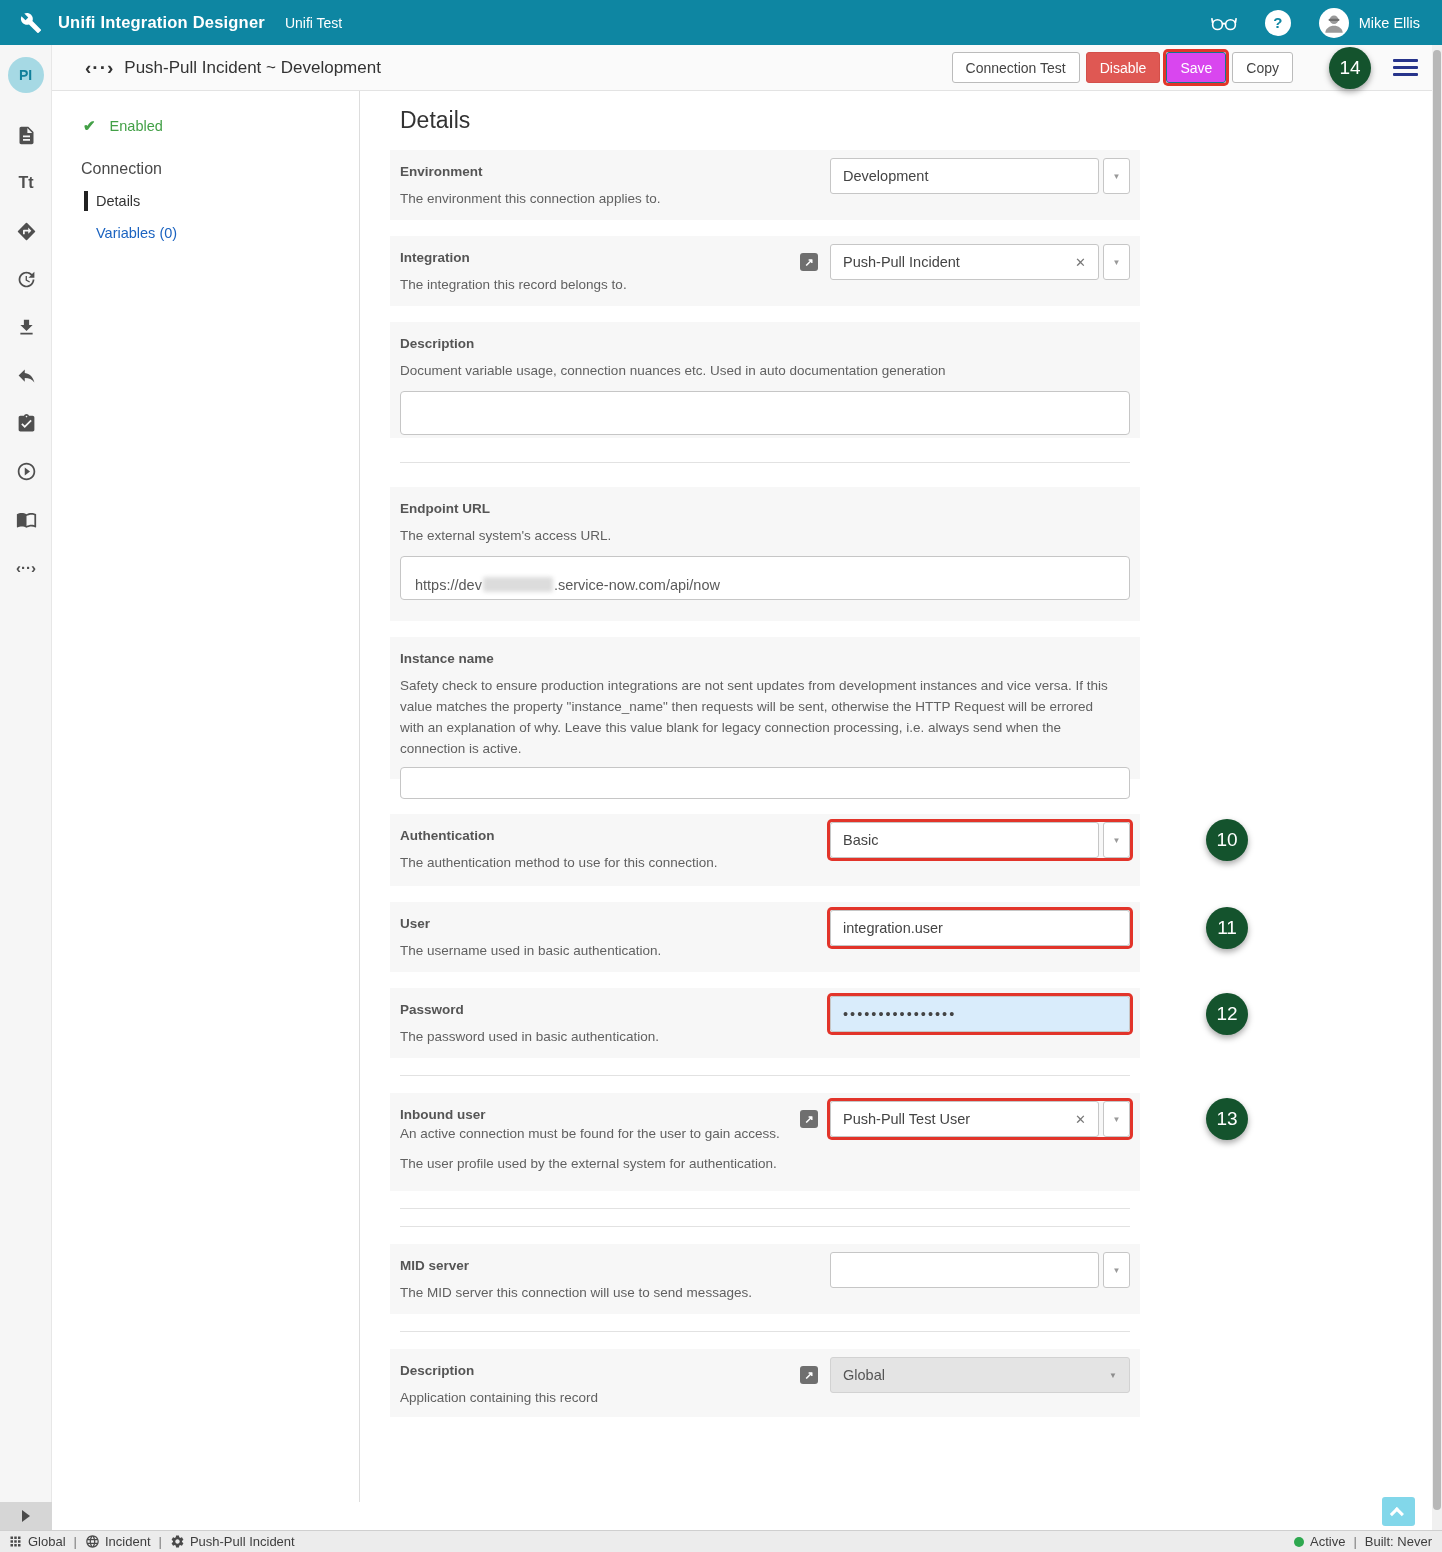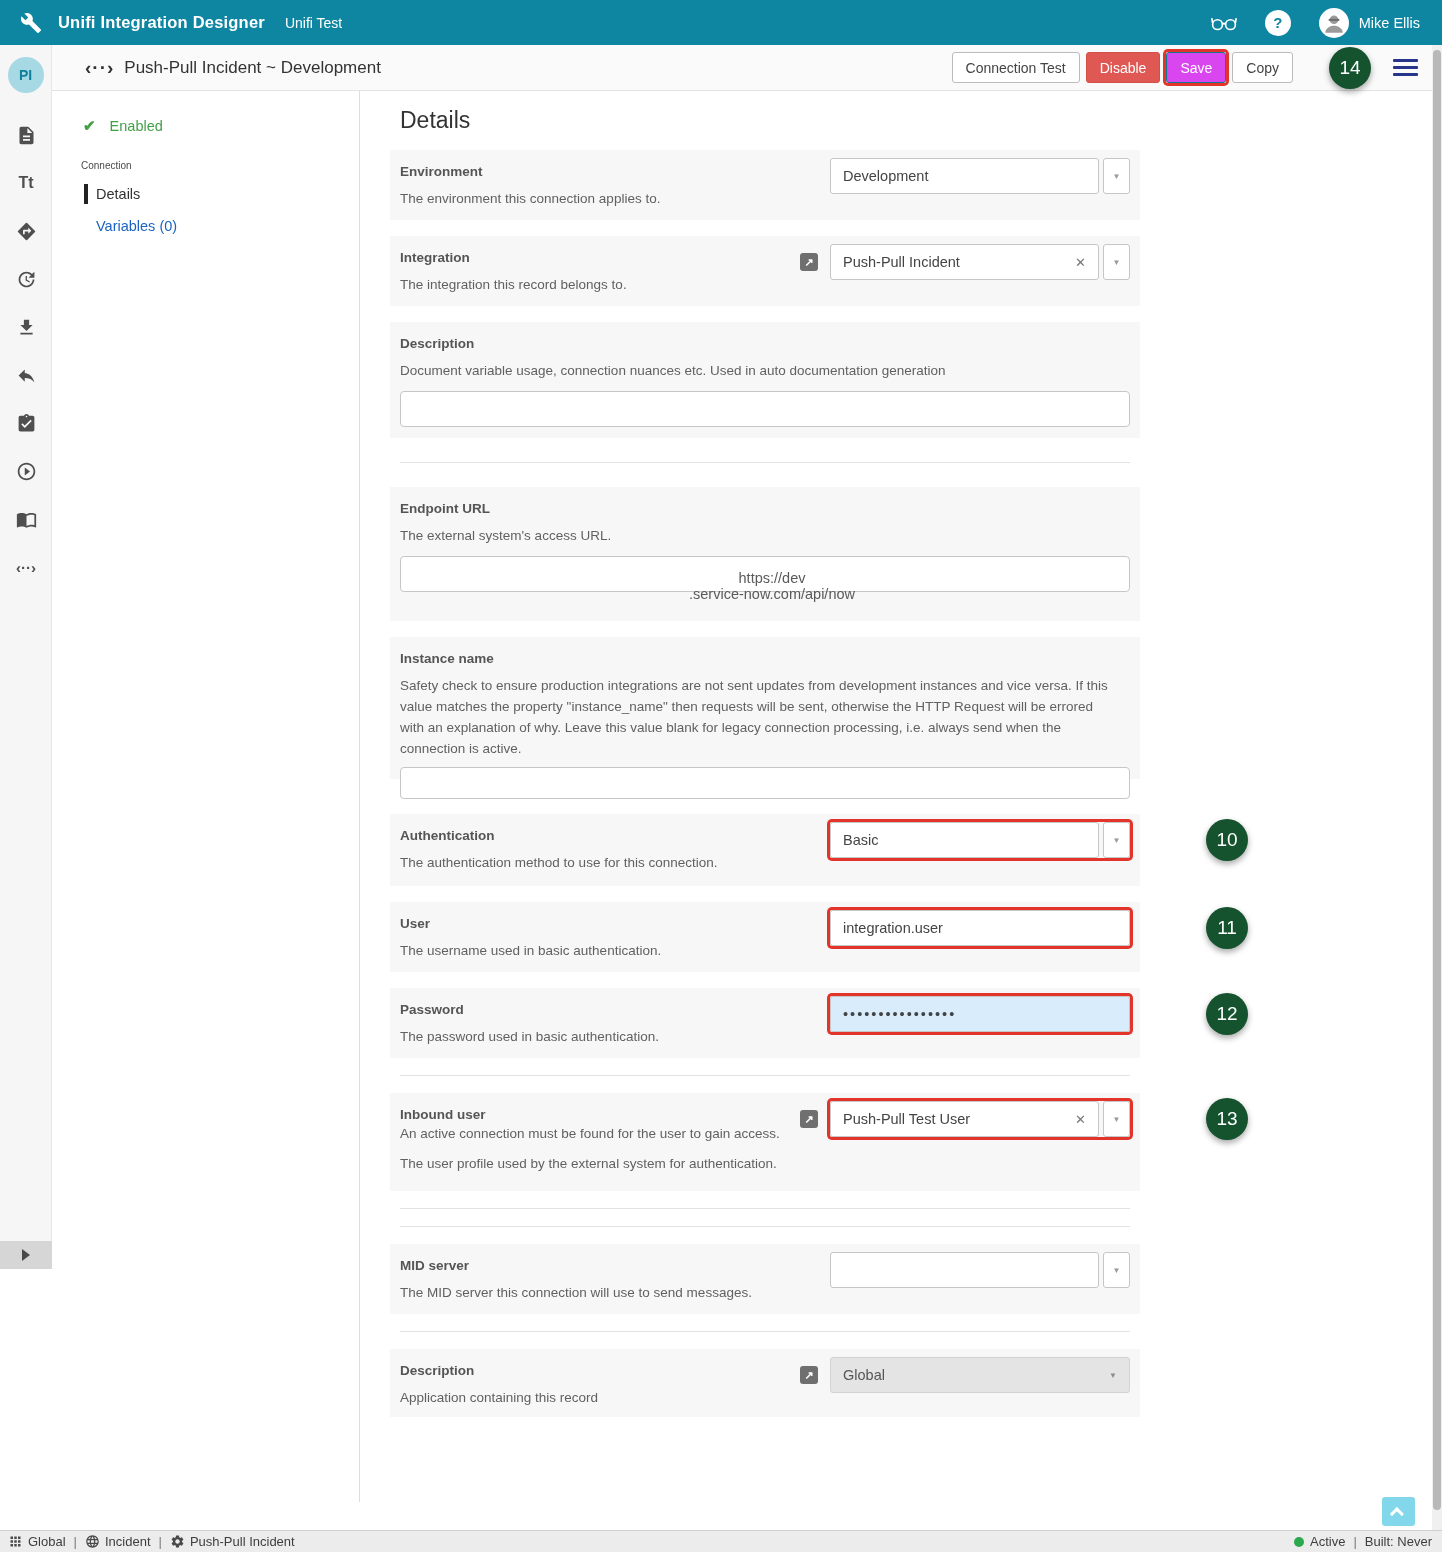--- a/index.html
+++ b/index.html
@@ -11,21 +11,21 @@
   .topbar .wrench { margin-left:20px; width:22px; height:22px; }
   .topbar .app-title { margin-left:16px; font-size:16.5px; font-weight:700; letter-spacing:.2px; }
   .topbar .workspace { margin-left:20px; font-size:14px; font-weight:400; }
   .topbar .spacer { flex:1; }
   .glasses { width:26px; height:18px; margin-right:28px; }
   .help-circle { width:26px; height:26px; border-radius:50%; background:#fff; color:#0e86a2; font-weight:700; font-size:15px; display:flex; align-items:center; justify-content:center; margin-right:28px; }
   .avatar { width:30px; height:30px; border-radius:50%; background:#fff; display:flex; align-items:center; justify-content:center; margin-right:10px; overflow:hidden; }
   .user-name { font-size:14.5px; margin-right:22px; }
 
   
-  .rail { position:absolute; top:45px; left:0; width:52px; height:1224px; background:#f6f6f6; border-right:1px solid #e7e7e7; z-index:20;text-align:center; }
+  .rail { position:absolute; top:45px; left:0; width:52px; height:1485px; background:#f6f6f6; border-right:1px solid #e7e7e7; z-index:20;text-align:center; }
   .rail .pi { width:36px; height:36px; border-radius:50%; background:#a6d9e4; color:#11809b; font-weight:700; font-size:14px; display:flex; align-items:center; justify-content:center; margin:12px auto 18px auto; }
   .rail .ric { width:52px; height:48px; display:flex; align-items:center; justify-content:center; color:#4d4d4d; }
   .rail .ric svg { width:21px; height:21px; fill:#4f4f4f; }
   .rail .tt { font-weight:700; color:#4f4f4f; font-size:16px; letter-spacing:0; }
   .rail .code-glyph { font-weight:700; color:#4f4f4f; font-size:15px; }
   .rail .collapse { position:absolute; bottom:0; left:0; width:52px; height:28px; background:#d6d6d6; display:flex; align-items:center; justify-content:center; cursor:pointer; }
   .tri-right { width:0; height:0; border-top:6px solid transparent; border-bottom:6px solid transparent; border-left:8px solid #4a4a4a; }
 
   
   .rec-header { position:absolute; top:45px; left:52px; width:1390px; height:46px; background:#fafafa; border-bottom:1px solid #e3e3e3; display:flex; align-items:center; z-index:10; }
@@ -40,21 +40,21 @@
   .hl-btn { box-shadow:0 0 0 3px #e2342a; border-radius:2px; margin-left:8px; }
   .badge { width:42px; height:42px; border-radius:50%; background:#14532d; color:#fff; font-size:19px; display:flex; align-items:center; justify-content:center; box-shadow:0 3px 6px rgba(0,0,0,.35); }
   .rec-header .badge { margin-left:36px; }
   .hamburger { margin-left:22px; margin-right:24px; cursor:pointer; }
   .hamburger div { width:25px; height:3px; background:#27348b; margin:4px 0; border-radius:1px; }
 
   
   .leftnav { position:absolute; top:91px; left:52px; width:308px; height:1411px; background:#fff; border-right:1px solid #ddd; z-index:5; }
   .enabled-row { display:flex; align-items:center; margin:26px 0 0 31px; color:#43a047; font-size:14.5px; }
   .enabled-row .check { font-size:15px; margin-right:14px; font-weight:700; }
-  .nav-section { margin:25px 0 0 29px; color:#4a4a4a; font-size:10px; }
+  .nav-section { margin:25px 0 0 29px; color:#4a4a4a; font-size:16px; }
   .nav-item { display:flex; align-items:center; margin:13px 0 0 32px; font-size:14.5px; color:#333; cursor:pointer; }
   .nav-item .bar { width:4px; height:20px; background:#222; margin-right:8px; }
   .nav-link { margin:14px 0 0 44px; font-size:14.5px; color:#1b63c0; cursor:pointer; }
 
   
   .content { position:absolute; top:91px; left:361px; width:1071px; height:1411px; background:#fff; overflow:hidden; z-index:1; }
   .col { width:750px; margin-left:29px; padding-top:12px; }
   h1.details-heading { font-size:23px; font-weight:400; color:#333; margin:4px 0 16px 10px; }
 
   .row { position:relative; background:#f7f7f7; margin-bottom:16px; padding:0 10px; }
@@ -71,21 +71,21 @@
   .ctrl .arrowbox { width:27px; height:36px; margin-left:4px; background:#fff; border:1px solid #c6c6c6; border-radius:3px; display:flex; align-items:center; justify-content:center; color:#999; font-size:8px; cursor:pointer; }
   .ctrl .clear { margin-left:auto; color:#777; font-size:13px; cursor:pointer; }
   .refico { position:absolute; top:17px; right:322px; width:18px; height:18px; background:#6f6f6f; border-radius:3px; color:#fff; font-size:11px; font-weight:700; display:flex; align-items:center; justify-content:center; cursor:pointer; }
   .hl { box-shadow:0 0 0 3px #e2342a; border-radius:2px; }
   .hl .stepbadge { position:absolute; left:calc(100% + 76px); top:50%; transform:translateY(-50%); }
   .pwd-box { background:#d9ecfb !important; letter-spacing:2px; font-size:12px; color:#222; }
   .dis-box { flex:1; height:36px; background:#e4e4e4; border:1px solid #d2d2d2; border-radius:3px; display:flex; align-items:center; padding:0 12px; font-size:14.5px; color:#555; }
   .dis-box .dd { margin-left:auto; color:#8d8d8d; font-size:8px; }
 
   .wideinput { margin-top:10px; width:730px; background:#fff; border:1px solid #c6c6c6; border-radius:4px; }
-  .wideinput.h52 { height:36px;flex-direction:column; }
+  .wideinput.h52 { height:44px; }
   .wideinput.h32 { height:32px; margin-top:8px; }
   .urltext { padding:13px 0 0 14px; font-size:14.5px; color:#5a5a5a; display:flex; align-items:center; }
   .redact { display:inline-block; width:70px; height:15px; background:#dcdcdc; border-radius:2px; margin:0 1px; filter:blur(2px); }
 
   .toggle { position:absolute; top:12px; right:12px; width:46px; height:26px; border-radius:13px; background:#dadada; cursor:pointer; }
   .toggle .knob { position:absolute; top:2px; left:2px; width:22px; height:22px; border-radius:50%; background:#fff; box-shadow:0 1px 3px rgba(0,0,0,.35); }
 
   
   .statusbar { position:absolute; left:0; bottom:0; width:1442px; height:22px; background:#ececec; border-top:1px solid #cfcfcf; display:flex; align-items:center; font-size:13px; color:#3e3e3e; z-index:40; }
   .statusbar svg { width:15px; height:15px; fill:#4a4a4a; margin:0 5px 0 0; }

